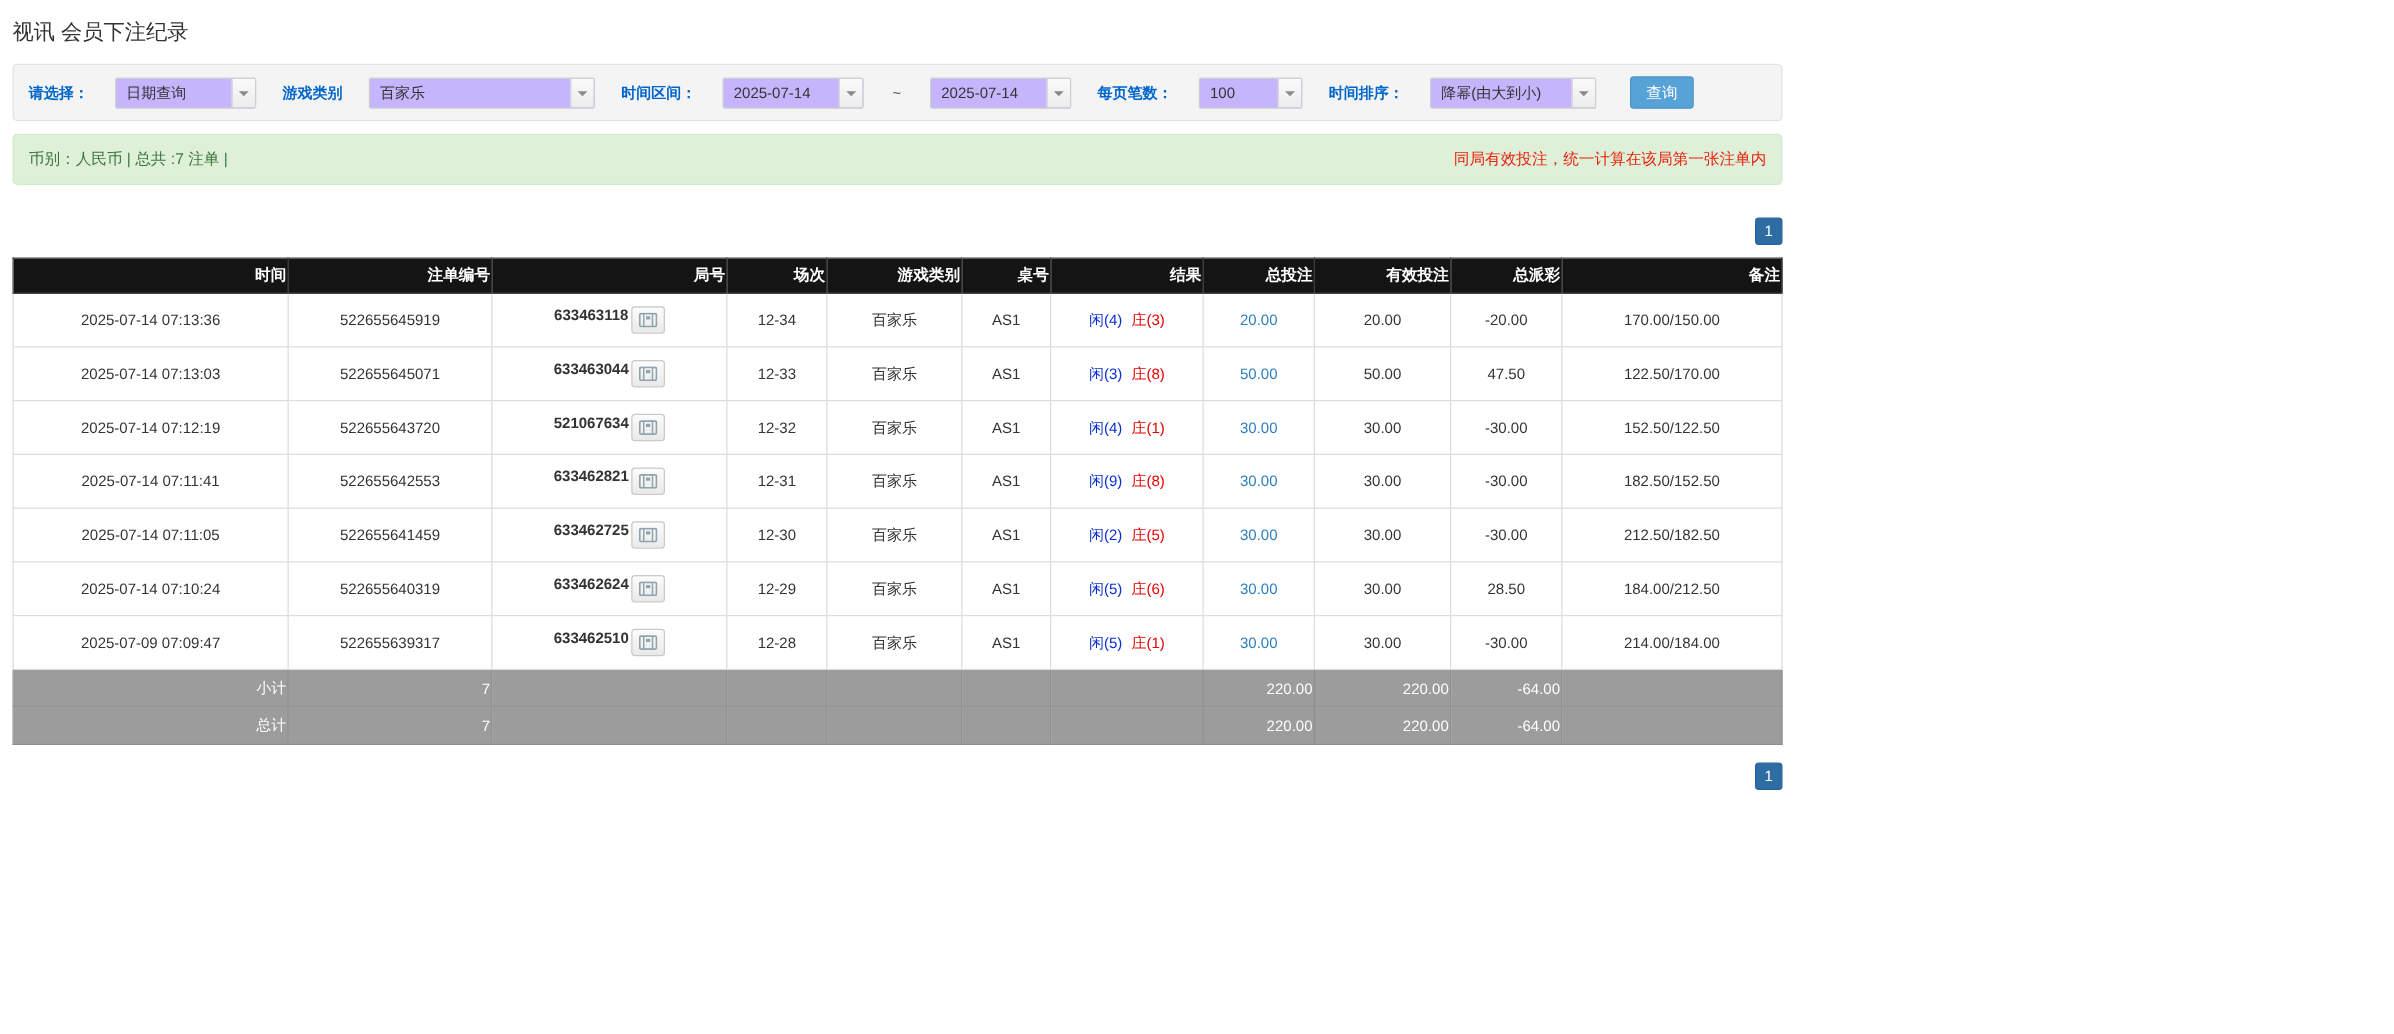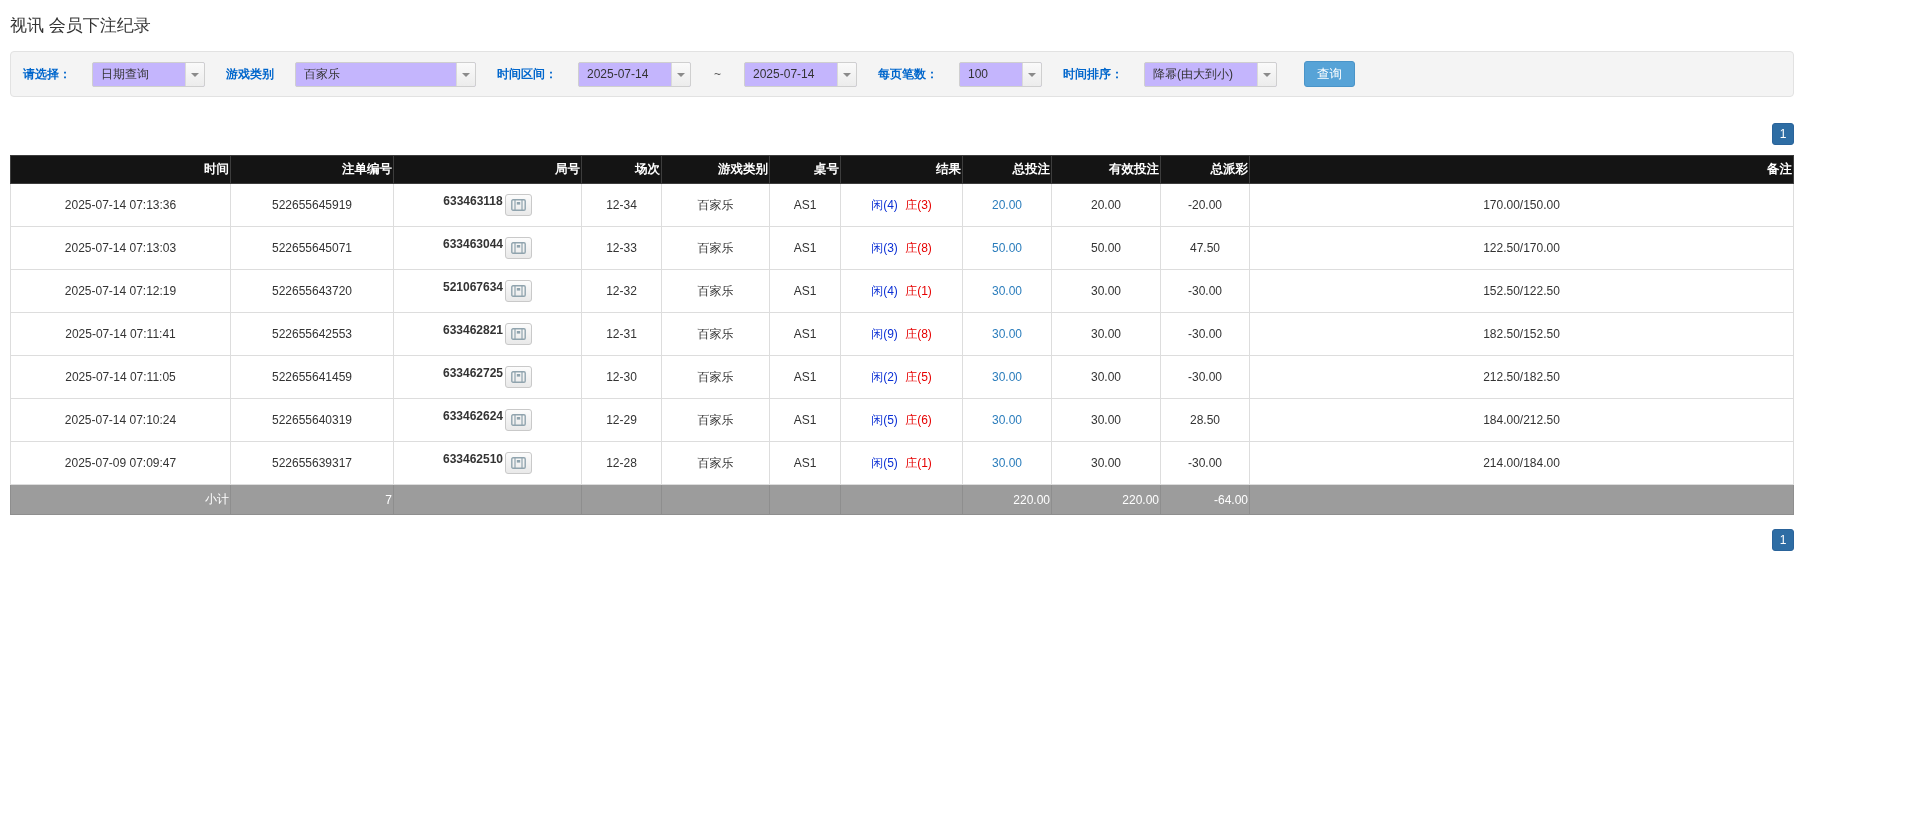--- a/index.html
+++ b/index.html
@@ -2,21 +2,21 @@
 <html><head>
 <meta charset="utf-8">
 <style>
   * { box-sizing: border-box; }
   html, body { margin: 0; padding: 0; background: #fff; }
   body {
     font-family: "Liberation Sans", "DejaVu Sans", sans-serif;
     color: #333;
     font-size: 12px;
   }
-  .page { width: 1784px; margin: 0 10px; padding-top: 8px; padding-bottom: 60px; }
+  .page { width: 1416px; margin: 0 10px; padding-top: 8px; padding-bottom: 60px; }
 
   .page-title {
     font-size: 17px;
     font-weight: 400;
     color: #333;
     margin: 6px 0 14px 0;
   }
 
   
   .filter-bar {
@@ -198,20 +198,24 @@
 
     <span class="f-label">时间排序：</span>
     <span class="combo combo-sort">
       <input type="text" value="降幂(由大到小)" style="">
       <span class="arrow-btn"></span>
     </span>
 
     <button class="search-btn">查询</button>
   </div>
 
+  <div class="info-bar">
+    <span class="info-left">币别：人民币 | 总共 :7 注单 |</span>
+    <span class="info-right">同局有效投注，统一计算在该局第一张注单内</span>
+  </div>
 
   <div class="pager pager-top">
     <button class="page-btn">1</button>
   </div>
 
   <table class="records">
     <colgroup>
       <col style="width:220px">
         <col style="width:163px">
         <col style="width:188px">
@@ -464,20 +468,33 @@
         <td></td>
           <td></td>
         <td></td>
           <td></td>
         <td></td>
         <td>220.00</td>
         <td>220.00</td>
         <td class="money-signed neg">-64.00</td>
         <td></td>
       </tr>
+      <tr>
+        <td>总计</td>
+        <td>7</td>
+        <td></td>
+          <td></td>
+        <td></td>
+          <td></td>
+        <td></td>
+        <td>220.00</td>
+        <td>220.00</td>
+        <td class="money-signed neg">-64.00</td>
+        <td></td>
+      </tr>
     </tfoot>
   </table>
 
   <div class="pager pager-bottom">
     <button class="page-btn">1</button>
   </div>
 
 </div>
 
 </body></html>

